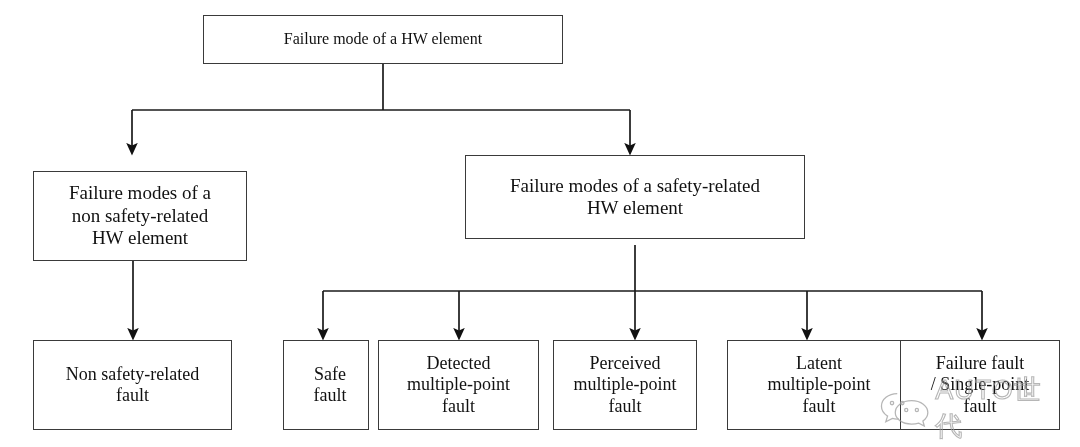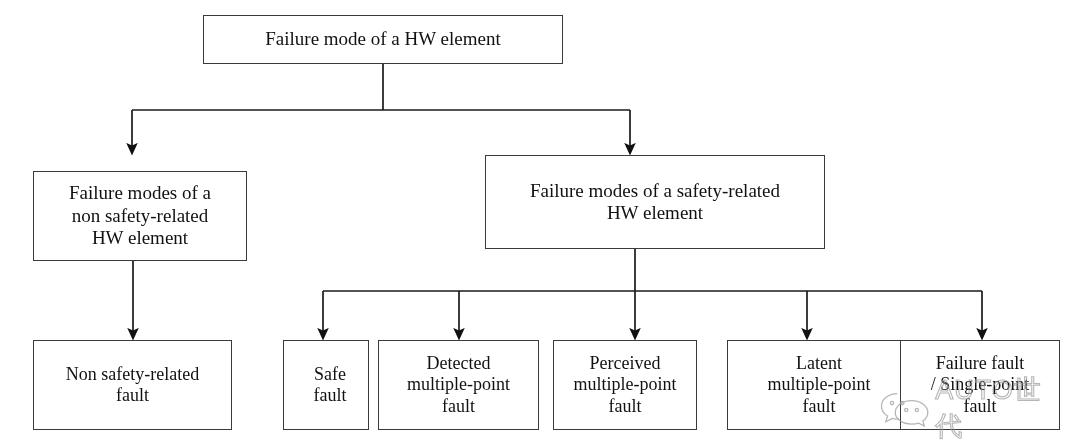--- a/index.html
+++ b/index.html
@@ -29,23 +29,23 @@
     background: #ffffff;
     display: flex;
     align-items: center;
     justify-content: center;
     text-align: center;
     color: #111111;
     line-height: 1.18;
     padding: 2px 4px;
     white-space: pre-line;
   }
-  .n-root      { left: 203px; top: 15px;  width: 360px; height: 49px;  font-size: 19px; }
+  .n-root      { left: 203px; top: 15px;  width: 360px; height: 49px;  font-size: 16px; }
   .n-nonsafe   { left: 33px;  top: 155px; width: 214px; height: 90px;  font-size: 19px; margin-top: 16px; }
-  .n-safe      { left: 485px; top: 155px; width: 340px; height: 94px;  font-size: 19px; }
+  .n-safe      { left: 465px; top: 155px; width: 340px; height: 84px;  font-size: 19px; }
   .n-leaf      { top: 340px;  height: 90px; font-size: 18px; }
   .n-leaf-0    { left: 33px;  width: 199px; }
   .n-leaf-1    { left: 283px; width: 86px; padding-left: 12px;  }
   .n-leaf-2    { left: 378px; width: 161px; }
   .n-leaf-3    { left: 553px; width: 144px; }
   .n-leaf-4    { left: 727px; width: 184px; }
   .n-leaf-5    { left: 900px; width: 160px; }
 
   #watermark {
     position: absolute;

